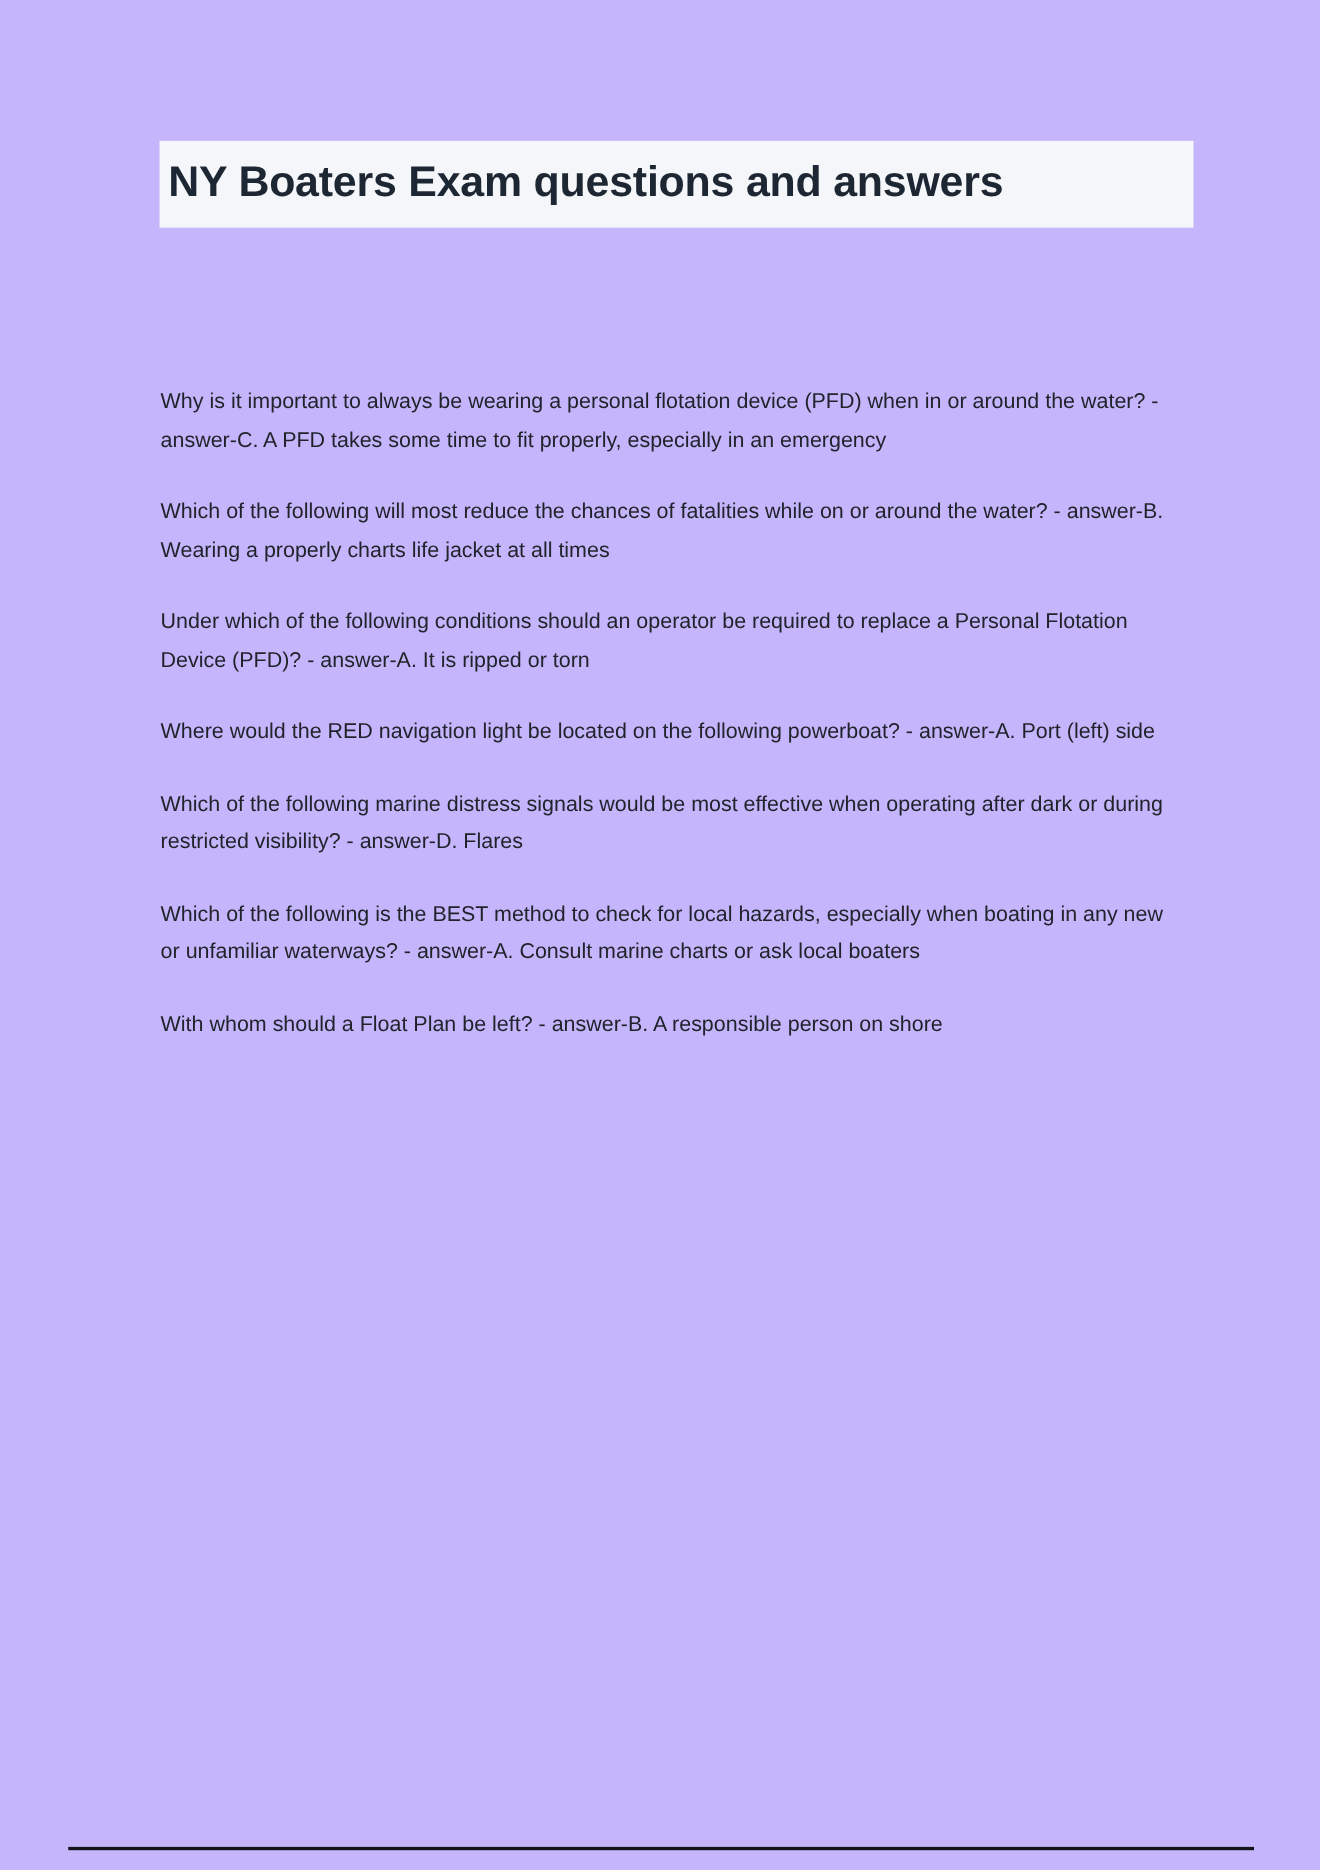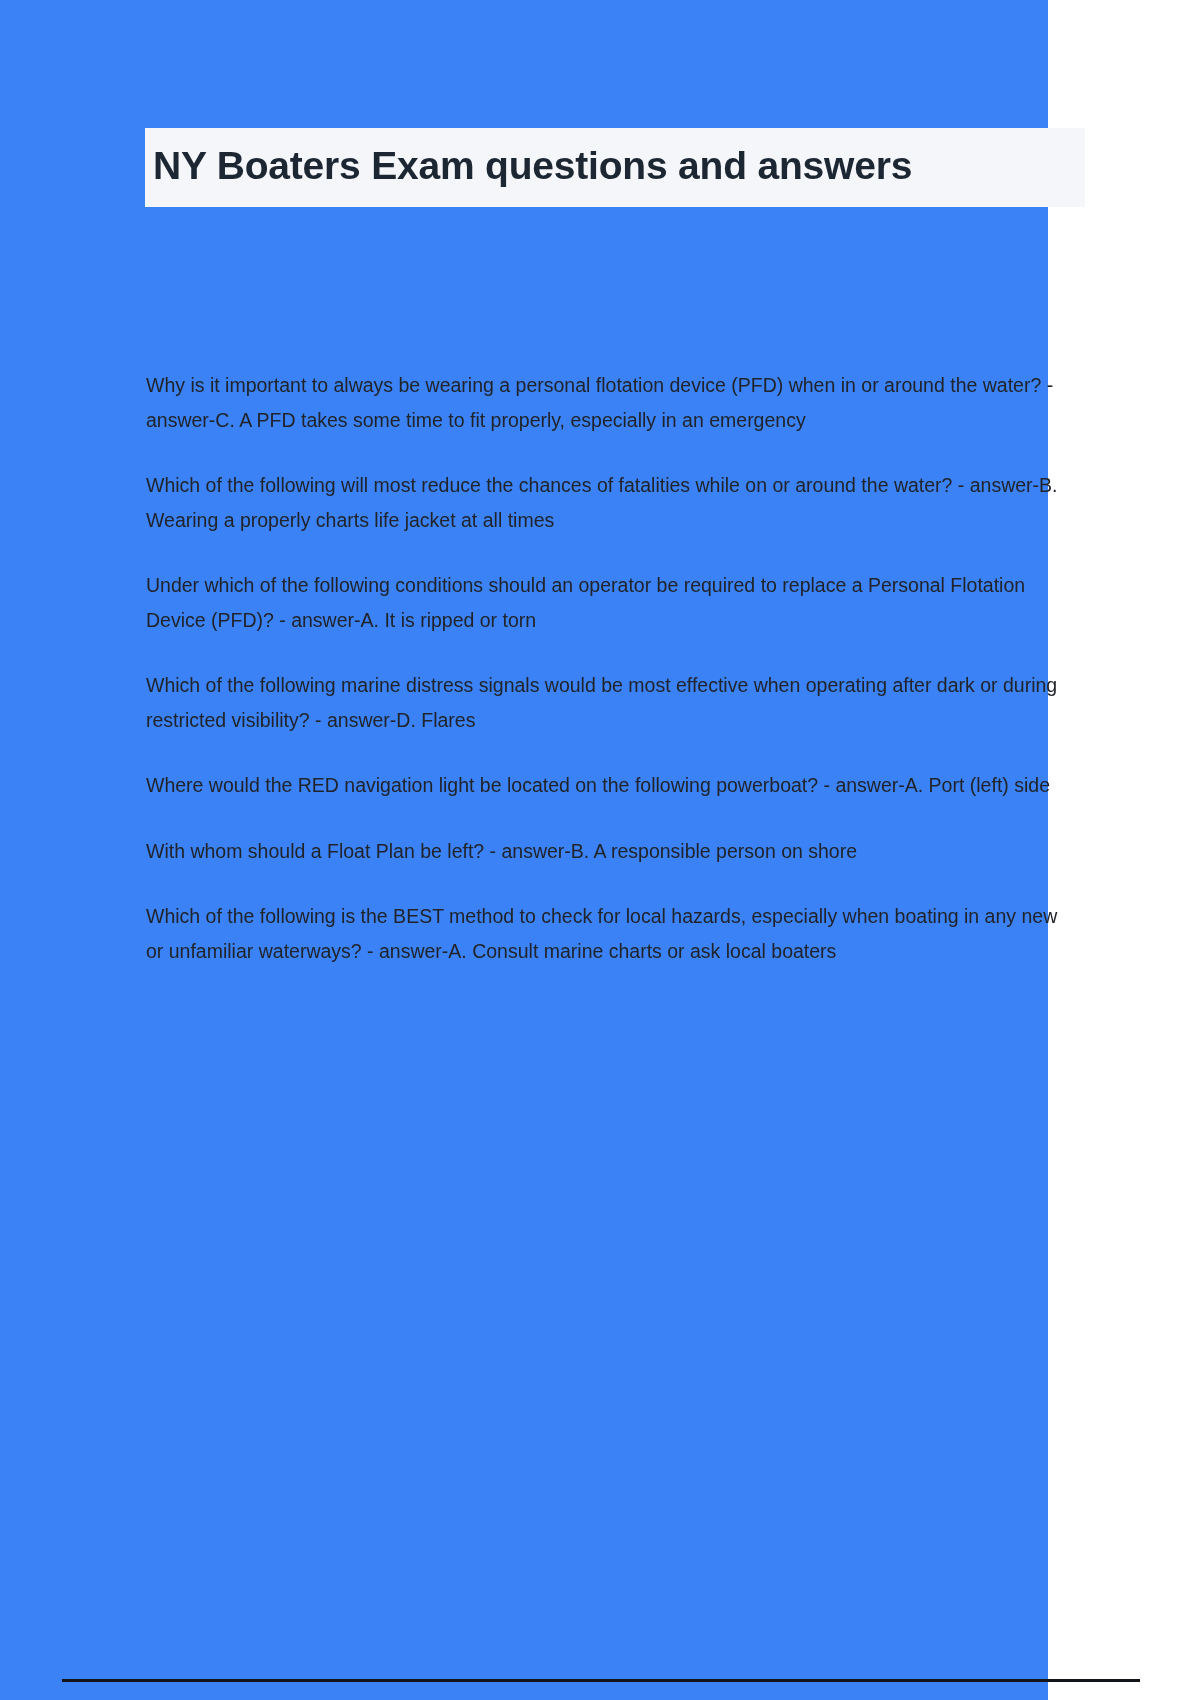--- a/index.html
+++ b/index.html
@@ -9,23 +9,23 @@
   body {
     width: 1200px;
     height: 1700px;
     background: #ffffff;
     font-family: "Liberation Sans", sans-serif;
     color: #1f2328;
     overflow: hidden;
   }
   .page {
     position: relative;
-    width: 1048px;
+    width: 1200px;
     height: 1700px;
-    background: #3b82f6;
+    background: #c4b5fd;
     box-sizing: border-box;
   }
   .title-band {
     position: absolute;
     left: 145px;
     top: 128px;
     width: 940px;
     background: #f4f6f9;
     padding: 16px 0 18px 0;
   }
@@ -37,21 +37,20 @@
     font-weight: bold;
     color: #1d2733;
     letter-spacing: -0.2px;
     font-family: "Liberation Sans", sans-serif;
   }
   .content {
     position: absolute;
     left: 146px;
     top: 348px;
     width: 930px;
-    margin-top: 20px;
   }
   .qa-block {
     font-size: 19.5px;
     line-height: 34.5px;
     color: #20242a;
     margin: 0 0 31px 0;
     text-align: left;
     font-family: "Liberation Sans", sans-serif;
     font-weight: normal;
   }
@@ -73,21 +72,21 @@
 <div class="page">
 
   <div class="title-band">
     <h1 class="doc-title">NY Boaters Exam questions and answers</h1>
   </div>
 
   <div class="content">
     <p class="qa-block">Why is it important to always be wearing a personal flotation device (PFD) when in or around the water? - answer-C. A PFD takes some time to fit properly, especially in an emergency</p>
     <p class="qa-block">Which of the following will most reduce the chances of fatalities while on or around the water? - answer-B. Wearing a properly charts life jacket at all times</p>
     <p class="qa-block">Under which of the following conditions should an operator be required to replace a Personal Flotation Device (PFD)? - answer-A. It is ripped or torn</p>
+    <p class="qa-block">Where would the RED navigation light be located on the following powerboat? - answer-A. Port (left) side</p>
     <p class="qa-block">Which of the following marine distress signals would be most effective when operating after dark or during restricted visibility? - answer-D. Flares</p>
-    <p class="qa-block">Where would the RED navigation light be located on the following powerboat? - answer-A. Port (left) side</p>
+    <p class="qa-block">Which of the following is the BEST method to check for local hazards, especially when boating in any new or unfamiliar waterways? - answer-A. Consult marine charts or ask local boaters</p>
     <p class="qa-block">With whom should a Float Plan be left? - answer-B. A responsible person on shore</p>
-    <p class="qa-block">Which of the following is the BEST method to check for local hazards, especially when boating in any new or unfamiliar waterways? - answer-A. Consult marine charts or ask local boaters</p>
   </div>
 
   <div class="bottom-rule"></div>
 
 </div>
 
 </body></html>

